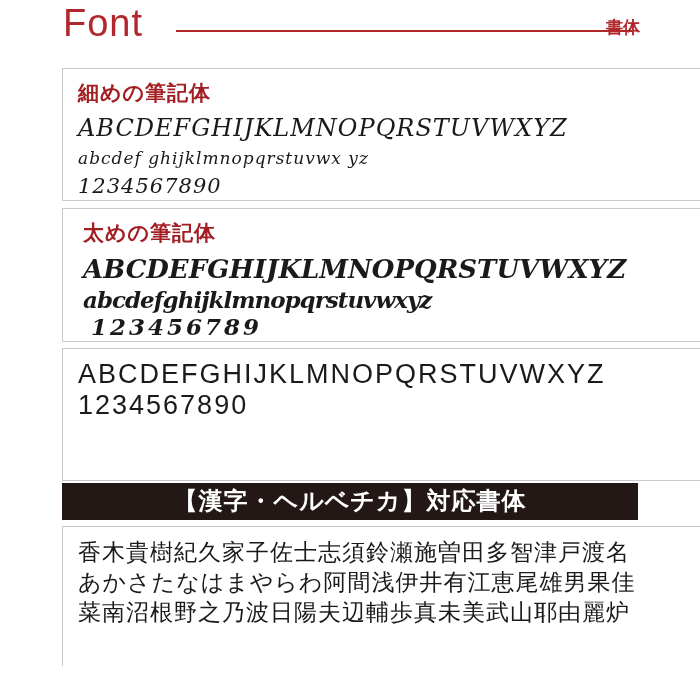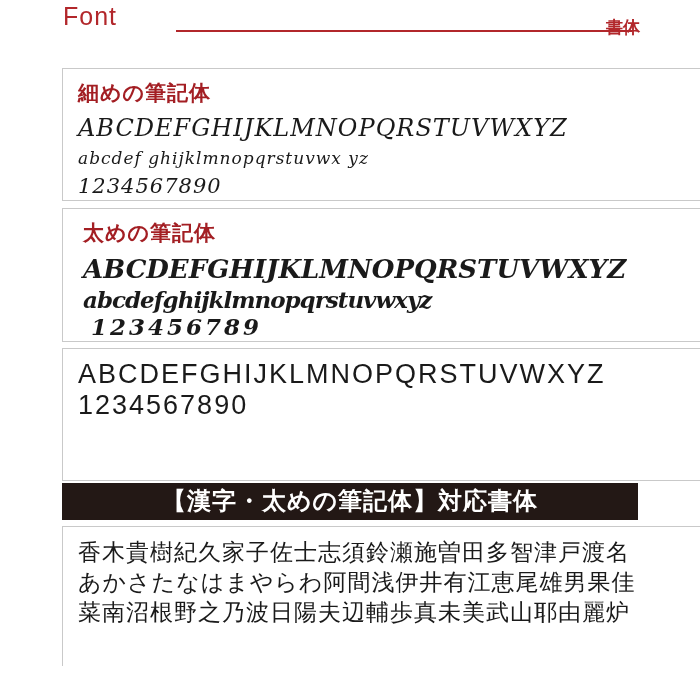--- a/index.html
+++ b/index.html
@@ -18,21 +18,21 @@
 
   
   .header {
     position: relative;
     height: 63px;
   }
   .header-title {
     position: absolute;
     left: 63px;
     top: 2px;
-    font-size: 25px;
+    font-size: 38px;
     font-weight: 400;
     letter-spacing: 1px;
     color: #b2272b;
     font-family: "Liberation Sans", sans-serif;
   }
   .header-rule {
     position: absolute;
     left: 176px;
     right: 68px;
     top: 30px;
@@ -205,21 +205,21 @@
       <div class="bold-script-caps">ABCDEFGHIJKLMNOPQRSTUVWXYZ</div>
       <div class="bold-script-lower">abcdefghijklmnopqrstuvwxyz</div>
       <div class="bold-script-nums">123456789</div>
     </div>
 
     <div class="box box-3">
       <div class="sans-line">ABCDEFGHIJKLMNOPQRSTUVWXYZ</div>
       <div class="sans-line">1234567890</div>
     </div>
 
-    <div class="banner banner-2">【漢字・太めの筆記体】対応書体</div>
+    <div class="banner banner-2">【漢字・ヘルベチカ】対応書体</div>
 
     <div class="box box-4">
       <div class="gyosho-line">香木貴樹紀久家子佐士志須鈴瀬施曽田多智津戸渡名</div>
       <div class="gyosho-line">あかさたなはまやらわ阿間浅伊井有江恵尾雄男果佳</div>
       <div class="gyosho-line">菜南沼根野之乃波日陽夫辺輔歩真未美武山耶由麗炉</div>
     </div>
 
   </div>
 </div>
 

